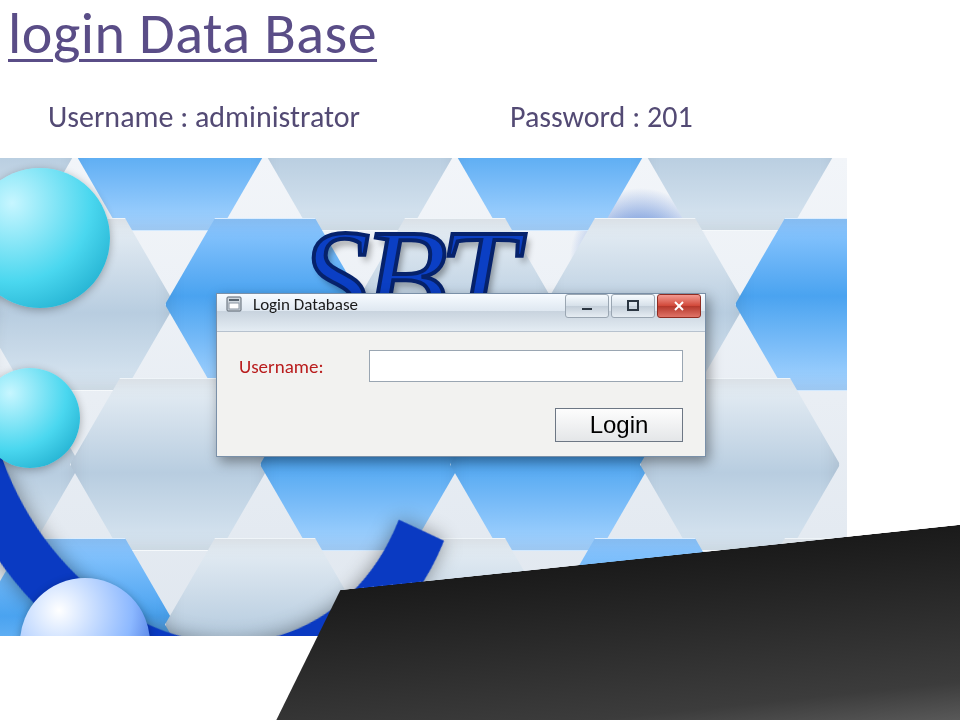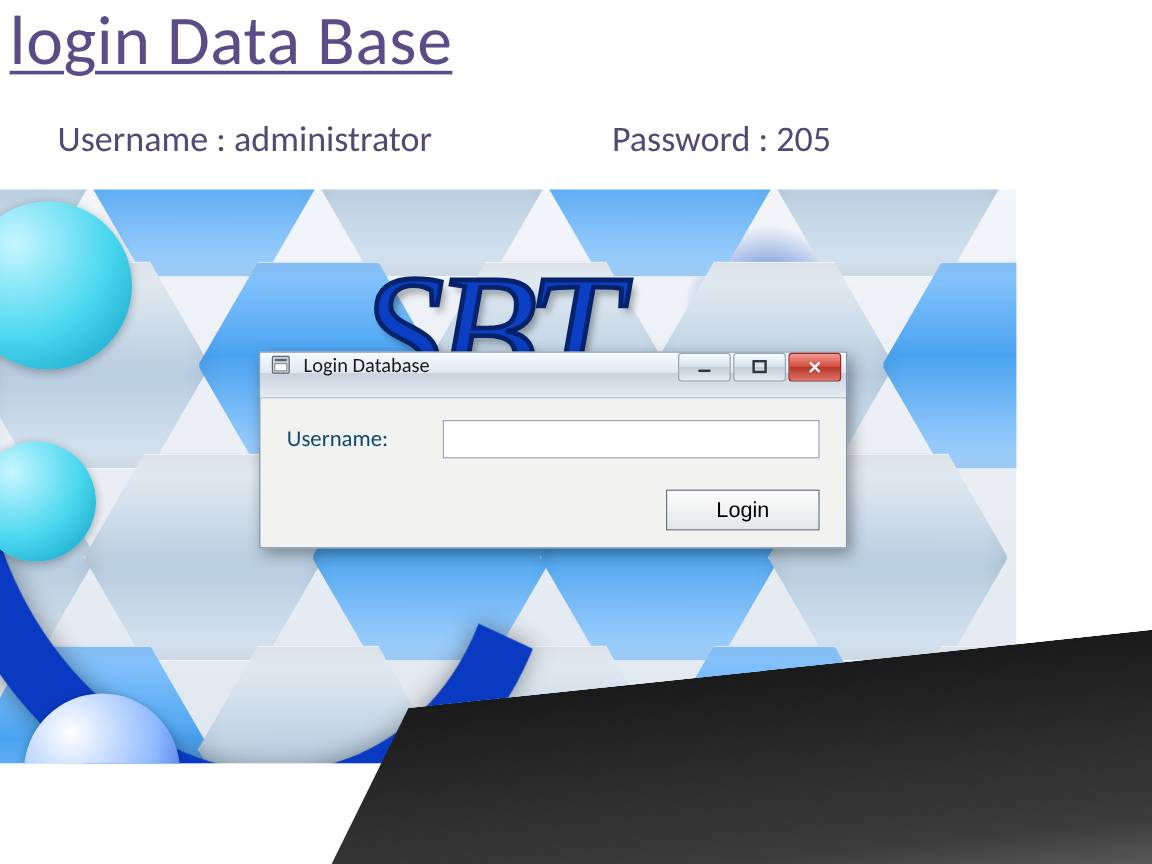--- a/index.html
+++ b/index.html
@@ -153,39 +153,39 @@
     padding: 18px 22px 14px 22px;
   }
   .row {
     display: flex;
     align-items: center;
     margin-bottom: 22px;
   }
   .row label {
     width: 130px;
     font-size: 19px;
-    color: #0c4a6e;
+    color: #b91c1c;
   }
   .row input {
     flex: 1;
     height: 32px;
     border: 1px solid #9aa6b2;
     background: #fff;
     font-size: 16px;
     padding: 0 6px;
   }
   .btn-row {
     display: flex;
     justify-content: flex-end;
     padding-top: 4px;
   }
   .login-btn {
     width: 128px;
     height: 34px;
-    font-size: 18px;
+    font-size: 24px;
     border: 1px solid #6d7784;
     background: linear-gradient(180deg,#fdfdfd,#e4e6e8);
     cursor: pointer;
   }
 
   
   .wedge {
     position: absolute;
     right: -60px;
     bottom: -60px;
@@ -199,21 +199,21 @@
   }
 </style>
 </head>
 <body>
 
 <div class="slide-title">login Data Base</div>
 
 <div class="cred-line">
   <span>Username : administrator</span>
   <span class="gap"></span>
-  <span>Password : 205</span>
+  <span>Password : 201</span>
 </div>
 
 <div class="shot">
   <div class="bg"></div>
 
   <div class="hex-grid">
     <div class="hex" style="left:-120px; top:-100px;"></div>
     <div class="hex blue" style="left: 70px;  top:-100px;"></div>
     <div class="hex" style="left:260px;  top:-100px;"></div>
     <div class="hex blue" style="left:450px;  top:-100px;"></div>

